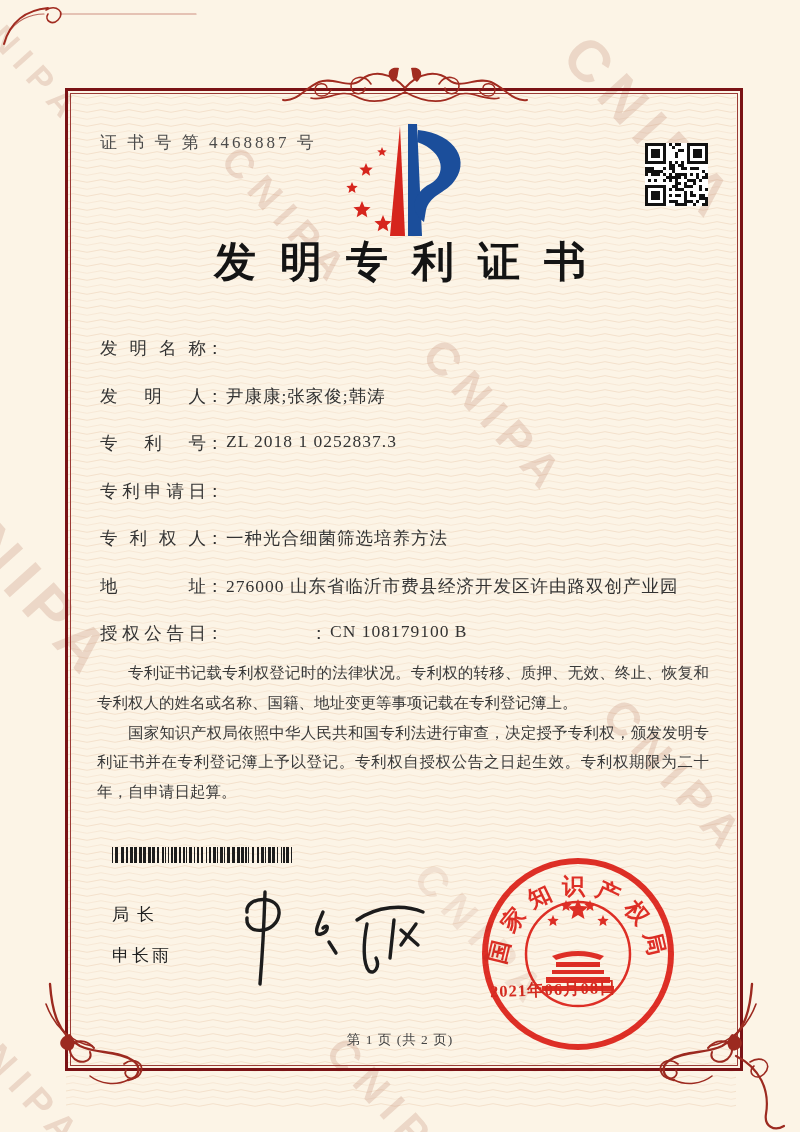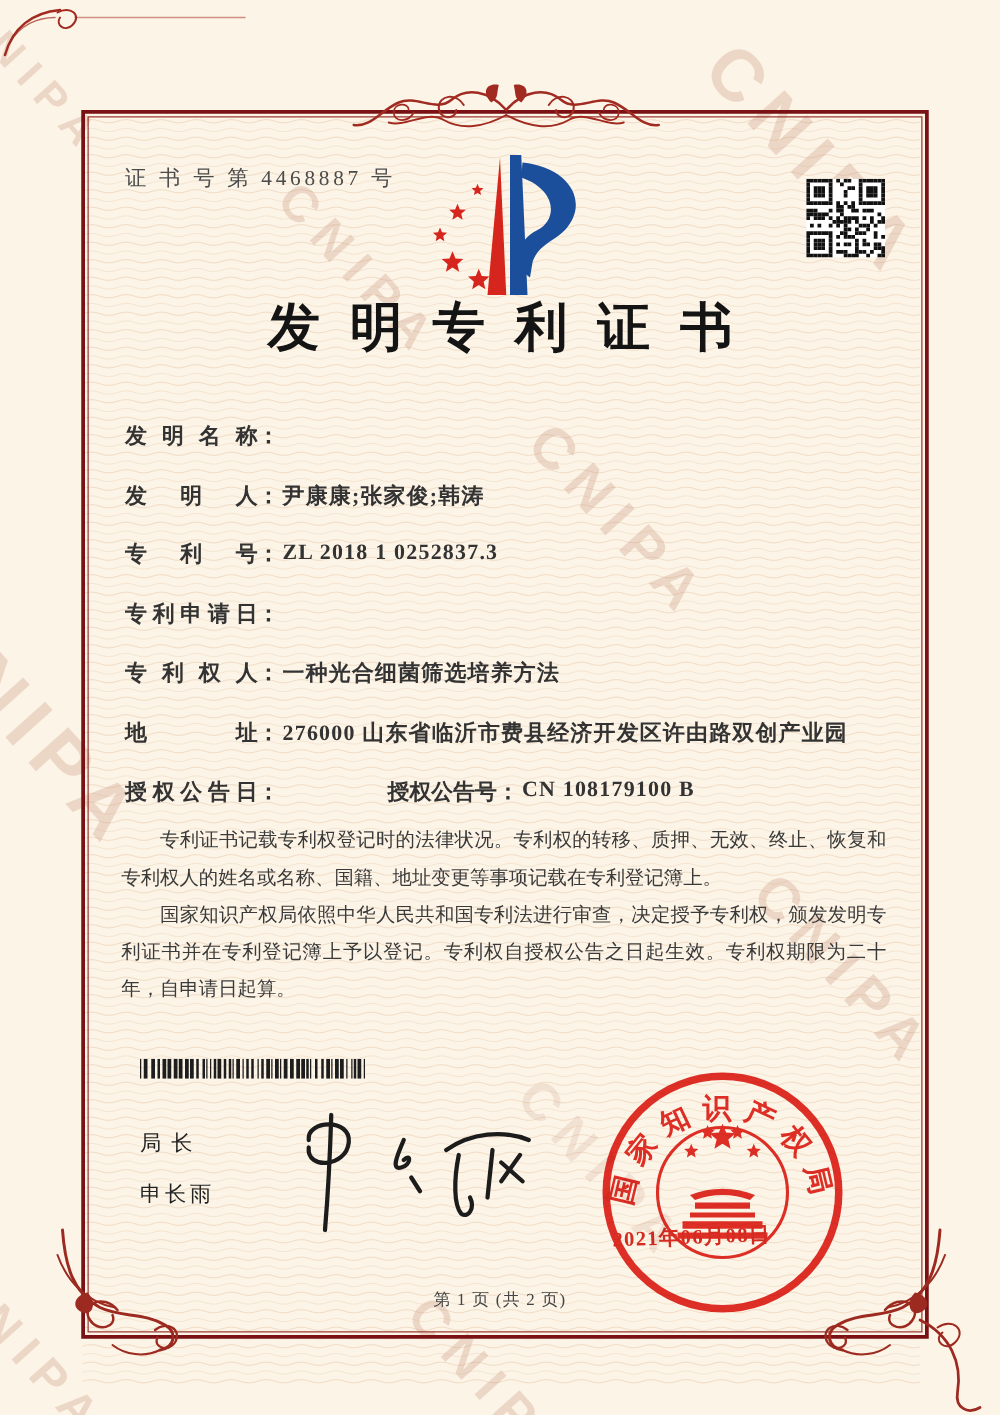--- a/index.html
+++ b/index.html
@@ -22,21 +22,21 @@
   .flourish{z-index:3;}
 
   
   .cert-no{left:100px;top:131px;font-size:17px;letter-spacing:3px;color:#4b4b4b;z-index:5;}
   .logo{left:338px;top:118px;width:140px;height:120px;z-index:5;}
   .qr{left:645px;top:143px;z-index:5;}
   .title{left:0;right:0;top:234px;text-align:center;font-size:42px;font-weight:bold;
          color:#141414;letter-spacing:24px;padding-left:24px;z-index:5;}
 
   
-  .fields{left:100px;top:336px;width:612px;z-index:5;font-weight:bold;}
+  .fields{left:100px;top:336px;width:612px;z-index:5;}
   .frow{height:47.5px;display:flex;align-items:flex-start;font-size:17.5px;color:#333;}
   .flabel{display:inline-block;width:106px;text-align:justify;text-align-last:justify;flex:none;}
   .fcolon{flex:none;width:20px;}
   .fvalue{letter-spacing:1px;}
   .grant2{display:flex;margin-left:84px;}
   .grant2 .fcolon{width:20px;}
 
   
   .paragraphs{left:97px;top:658px;width:612px;font-size:15.5px;line-height:1.92;
               color:#3a3a3a;text-align:justify;z-index:5;}
@@ -536,21 +536,20 @@
     </div>
     <div class="frow">
       <span class="flabel">地址</span>
       <span class="fcolon">：</span>
       <span class="fvalue">276000  山东省临沂市费县经济开发区许由路双创产业园</span>
     </div>
     <div class="frow">
       <span class="flabel">授权公告日</span>
       <span class="fcolon">：</span>
       <span class="grant2">
-        <span>授权公告号</span>
         <span class="fcolon">：</span>
         <span class="fvalue">CN 108179100 B</span>
       </span>
     </div>
   </div>
 
   <div class="abs paragraphs">
     <p>专利证书记载专利权登记时的法律状况。专利权的转移、质押、无效、终止、恢复和专利权人的姓名或名称、国籍、地址变更等事项记载在专利登记簿上。</p>
     <p>国家知识产权局依照中华人民共和国专利法进行审查，决定授予专利权，颁发发明专利证书并在专利登记簿上予以登记。专利权自授权公告之日起生效。专利权期限为二十年，自申请日起算。</p>
   </div>

